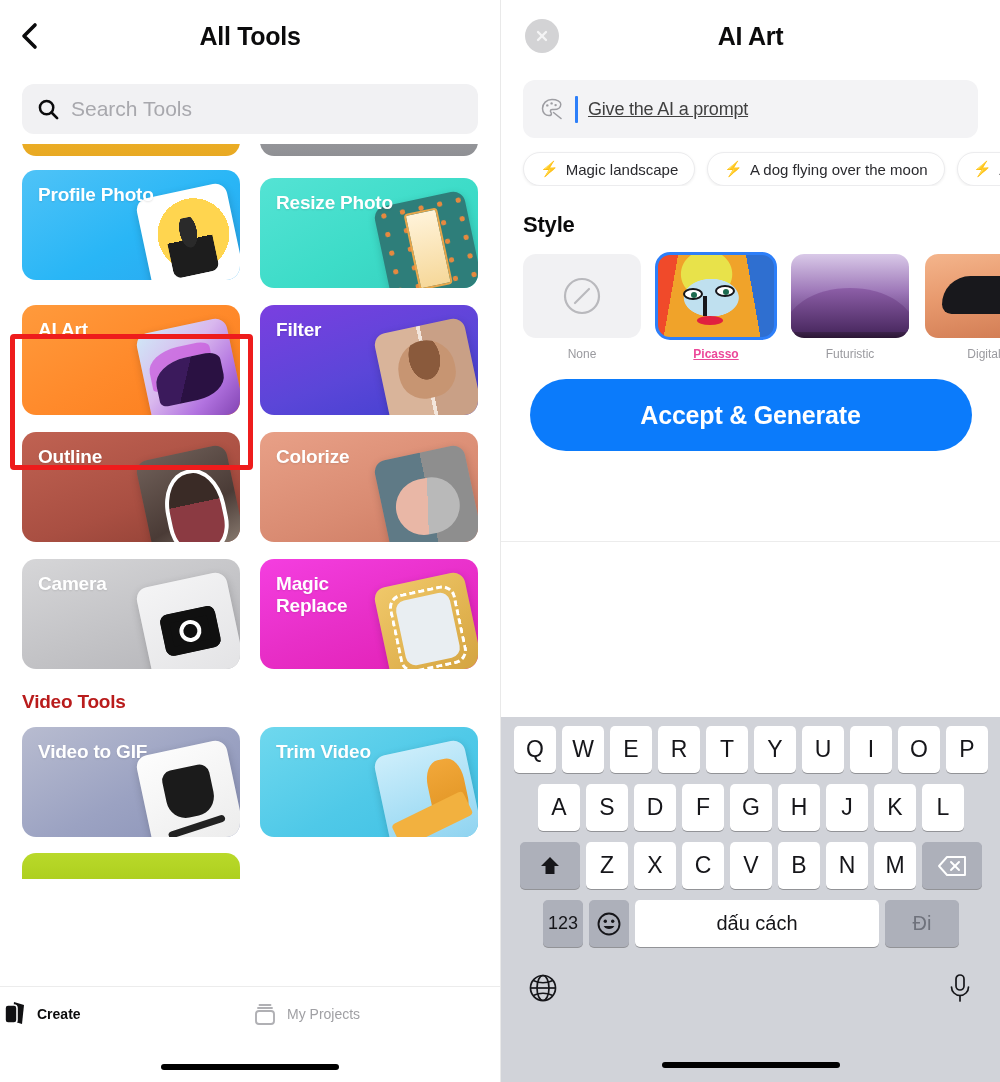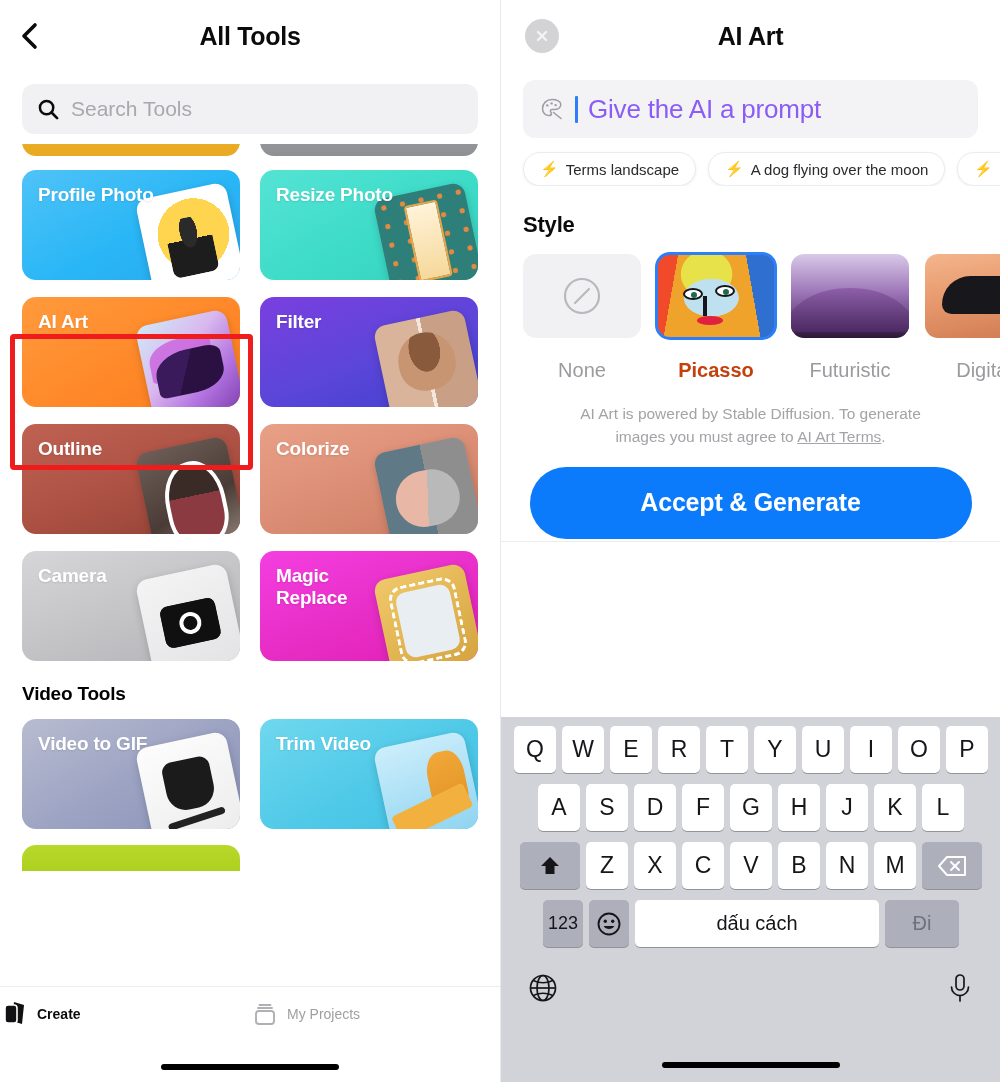--- a/index.html
+++ b/index.html
@@ -75,21 +75,21 @@
     width: 92px; height: 100px;
     border-radius: 12px;
     transform: rotate(-12deg);
     overflow: hidden;
     z-index: 2;
     box-shadow: 0 3px 8px rgba(0,0,0,0.18);
   }
 
   
   .c-profile { background: linear-gradient(150deg,#4fc3f7 0%,#29b6f6 55%,#2aa7ef 100%); }
-  .c-resize  { background: linear-gradient(150deg,#54e3d4 0%,#3ddcc8 55%,#36cfbe 100%); }
+  .c-resize  { background: linear-gradient(150deg,#54e3d4 0%,#3ddcc8 55%,#36cfbe 100%); margin-top: 8px; }
   .c-aiart   { background: linear-gradient(150deg,#ff9a3c 0%,#ff8a2b 50%,#fb7c1c 100%); }
   .c-filter  { background: linear-gradient(160deg,#7a3fe0 0%,#5b46d8 55%,#4040cf 100%); }
   .c-outline { background: linear-gradient(160deg,#c06252 0%,#a94f42 60%,#8e3f34 100%); }
   .c-colorize{ background: linear-gradient(160deg,#e8a087 0%,#d98b72 60%,#cc7a62 100%); }
   .c-camera  { background: linear-gradient(160deg,#d6d6d8 0%,#c3c3c6 55%,#b4b4b8 100%); }
   .c-magic   { background: linear-gradient(160deg,#f43ee0 0%,#e82fc8 50%,#e21fb4 100%); }
   .c-vgif    { background: linear-gradient(150deg,#b8bcd0 0%,#9ba2c2 55%,#8b93b8 100%); }
   .c-trim    { background: linear-gradient(150deg,#6fd8ee 0%,#4fc9e8 55%,#3fc0e4 100%); }
 
   
@@ -176,21 +176,21 @@
     content:""; position:absolute; right:8%; top:16%;
     width:40%; height:58%; border-radius:40% 40% 26% 26%;
     background: linear-gradient(170deg,#f2a83a,#e09423);
   }
   .trim-bar {
     position:absolute; left:6%; bottom:14%; width:86%; height:26px;
     background:#f2b13f; border-radius:4px; z-index:4; transform: rotate(-14deg);
   }
 
   .section-title {
-    font-size: 19px; font-weight: bold; color: #000000;
+    font-size: 19px; font-weight: bold; color: #b91c1c;
     margin: 22px 0 0 0; letter-spacing: -0.2px;
   }
 
   .partial-bottom { margin-top: 16px; }
   .pb-card {
     width: calc(50% - 10px); height: 26px;
     border-radius: 14px 14px 0 0;
     background: linear-gradient(180deg,#b9d92a,#aed01f);
   }
 
@@ -240,40 +240,40 @@
     letter-spacing: -0.3px; pointer-events: none;
   }
 
   .prompt-zone { padding: 8px 22px 0 22px; }
   .prompt-box {
     height: 58px; border-radius: 12px; background: #f3f3f5;
     display: flex; align-items: center; gap: 10px; padding: 0 16px;
     cursor: text;
   }
   .caret { width: 3px; height: 27px; background: #2d7ff9; border-radius: 1px; }
-  .prompt-ph { font-size: 26px; color: #8b5cf6; letter-spacing: -0.2px; }
+  .prompt-ph { font-size: 18px; color: #404040; letter-spacing: -0.2px; text-decoration: underline; }
 
   .chips { display: flex; gap: 12px; padding: 14px 0 0 22px; overflow: hidden; }
   .chip {
     flex: none; height: 34px; border-radius: 17px;
     background: #ffffff; border: 1px solid #ececee;
     box-shadow: 0 1px 3px rgba(0,0,0,0.07);
     display: flex; align-items: center; gap: 7px; padding: 0 16px;
     font-size: 15px; color: #2a2a2e; white-space: nowrap; cursor: pointer;
   }
   .bolt { color: #2d7ff9; font-size: 15px; }
 
   .style-title { font-size: 22px; font-weight: bold; color: #0b0b0c; padding: 26px 0 0 22px; letter-spacing: -0.2px; }
 
   .styles { display: flex; gap: 16px; padding: 16px 0 0 22px; overflow: hidden; }
   .style-item { flex: none; width: 118px; display: flex; flex-direction: column; align-items: center; gap: 9px; cursor: pointer; }
   .style-thumb { width: 118px; height: 84px; border-radius: 13px; overflow: hidden; position: relative; }
   .style-thumb.selected { outline: 3px solid #2d7ff9; outline-offset: -1px; }
-  .style-name { font-size: 20px; color: #9a9a9f; white-space: nowrap; margin-top: 12px; }
-  .style-name.selected { color: #c2410c; font-weight: bold; }
+  .style-name { font-size: 12px; color: #9a9a9f; white-space: nowrap; }
+  .style-name.selected { color: #ec4899; font-weight: bold; text-decoration: underline; }
 
   .st-none { background: #f1f1f3; display: flex; align-items: center; justify-content: center; }
   .st-picasso {
     background:
       linear-gradient(100deg, #f04a2a 0 16%, transparent 16%),
       linear-gradient(260deg, #2f6fd0 0 22%, transparent 22%),
       radial-gradient(ellipse at 46% 52%, #bfe0ef 0 30%, transparent 31%),
       radial-gradient(ellipse at 42% 24%, #e8e24a 0 26%, transparent 27%),
       linear-gradient(180deg, #f0a32a 0 100%);
   }
@@ -491,21 +491,21 @@
           <line x1="14.5" y1="16.5" x2="22" y2="22.5" stroke="#9d9da2" stroke-width="1.6" stroke-linecap="round"></line>
         </svg>
         <span class="caret"></span>
         <span class="prompt-ph">Give the AI a prompt</span>
       </div>
     </div>
 
     <div class="chips">
       <div class="chip">
         <span class="bolt">⚡</span>
-        <span>Terms landscape</span>
+        <span>Magic landscape</span>
       </div>
       <div class="chip">
         <span class="bolt">⚡</span>
         <span>A dog flying over the moon</span>
       </div>
       <div class="chip">
         <span class="bolt">⚡</span>
         <span>An</span>
       </div>
     </div>
@@ -541,23 +541,20 @@
 
       <div class="style-item">
         <div class="style-thumb st-digital"></div>
         <div class="style-name">Digital</div>
       </div>
 
     </div>
 
     <div class="divider-line"></div>
 
-    <div class="disclaimer">
-      <span>AI Art is powered by Stable Diffusion. To generate images you must agree to </span><a href="#">AI Art Terms</a><span>.</span>
-    </div>
 
     <button class="gen-btn">Accept &amp; Generate</button>
 
     <div class="keyboard">
 
       <div class="krow">
         <div class="key">Q</div>
         <div class="key">W</div>
         <div class="key">E</div>
         <div class="key">R</div>

